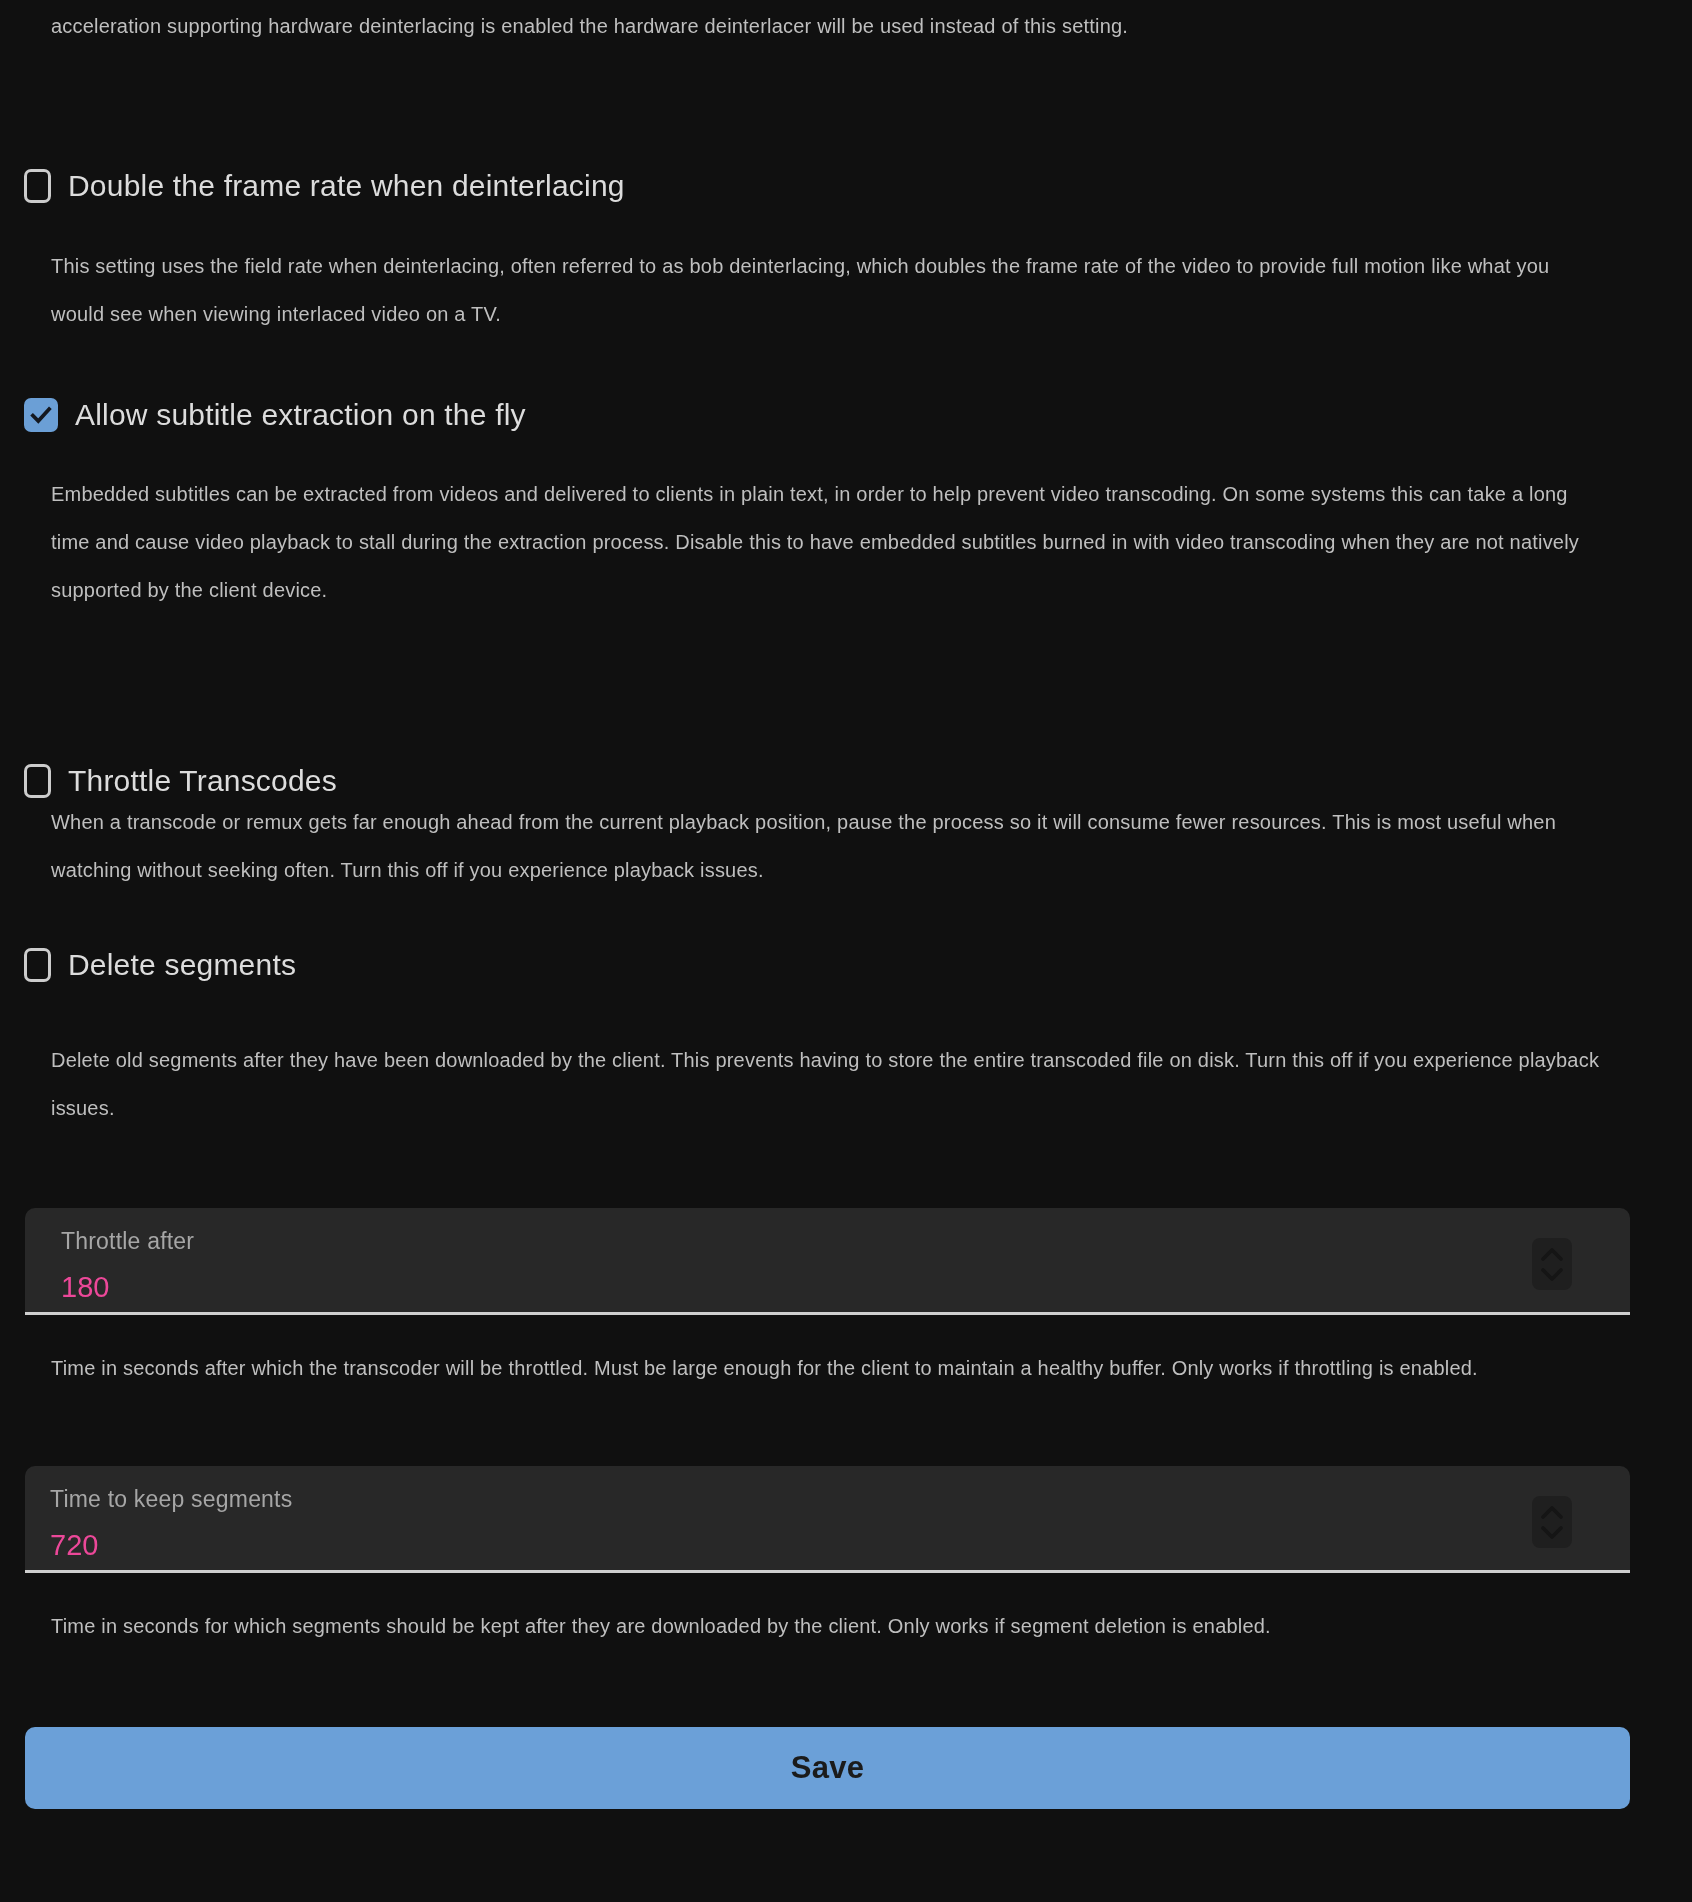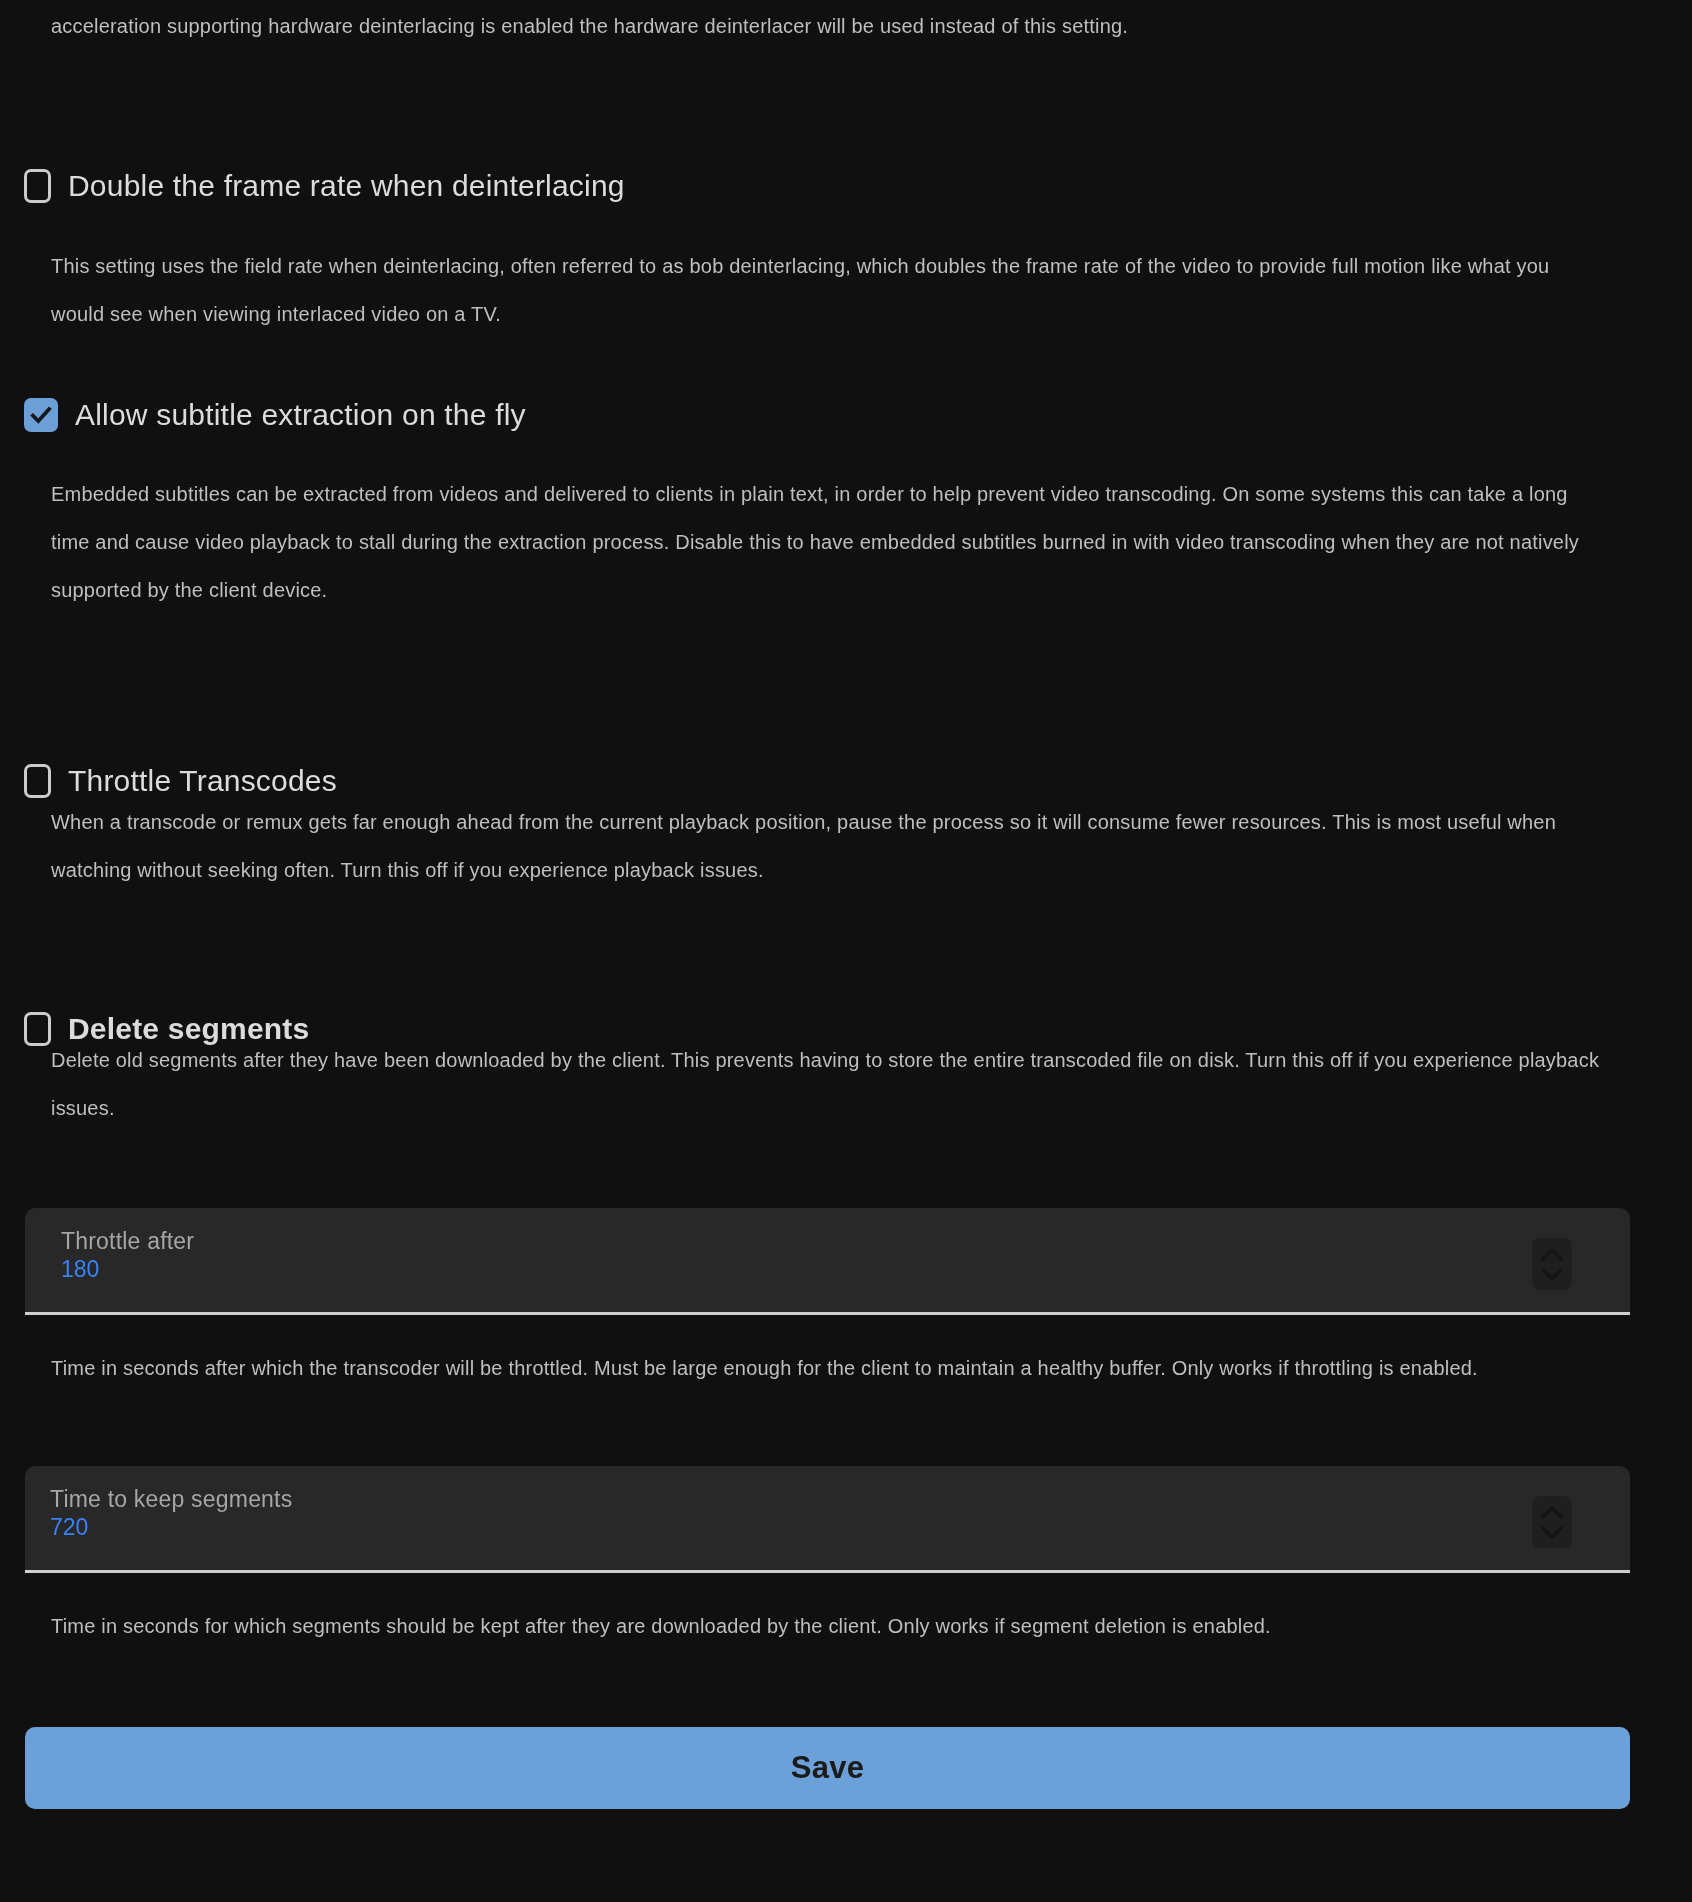--- a/index.html
+++ b/index.html
@@ -37,24 +37,24 @@
 
   .field {
     position:absolute; left:25px; width:1605px; height:107px;
     background:#282828;
     border-radius:10px 10px 0 0;
     border-bottom:3px solid #cfcfcf;
     padding:20px 0 0 25px;
   }
   .field-label { font-size:23px; color:#a6a6a6; letter-spacing:0.2px; }
   .field-input {
-    display:block; margin-top:1px; width:1480px;
+    display:block; margin-top:16px; width:1480px;
     background:transparent; border:none; outline:none;
     font-family:"Liberation Sans", sans-serif;
-    font-size:23px; color:#3b82f6;
+    font-size:29px; color:#ec4899;
   }
   .stepper {
     position:absolute; right:58px; top:30px;
     width:40px; height:52px;
     background:#1f1f1f; border-radius:8px;
     display:flex; flex-direction:column; align-items:center; justify-content:center; gap:7px;
   }
   .stepper svg { display:block; }
 
   .save-button {
@@ -87,21 +87,21 @@
     <span class="check-label">Allow subtitle extraction on the fly</span>
   </div>
   <p class="desc" style="top:470px;">Embedded subtitles can be extracted from videos and delivered to clients in plain text, in order to help prevent video transcoding. On some systems this can take a long time and cause video playback to stall during the extraction process. Disable this to have embedded subtitles burned in with video transcoding when they are not natively supported by the client device.</p>
 
   <div class="check-row" style="top:760px;">
     <span class="checkbox"></span>
     <span class="check-label">Throttle Transcodes</span>
   </div>
   <p class="desc" style="top:798px;">When a transcode or remux gets far enough ahead from the current playback position, pause the process so it will consume fewer resources. This is most useful when watching without seeking often. Turn this off if you experience playback issues.</p>
 
-  <div class="check-row" style="top:1008px;font-weight:bold;">
+  <div class="check-row" style="top:944px;">
     <span class="checkbox"></span>
     <span class="check-label">Delete segments</span>
   </div>
   <p class="desc" style="top:1036px;">Delete old segments after they have been downloaded by the client. This prevents having to store the entire transcoded file on disk. Turn this off if you experience playback issues.</p>
 
   <div class="field" style="top:1208px;padding-left:36px;">
     <div class="field-label">Throttle after</div>
     <input class="field-input" type="text" value="180" style="">
     <div class="stepper">
       <svg width="24" height="14" viewBox="0 0 24 14">

